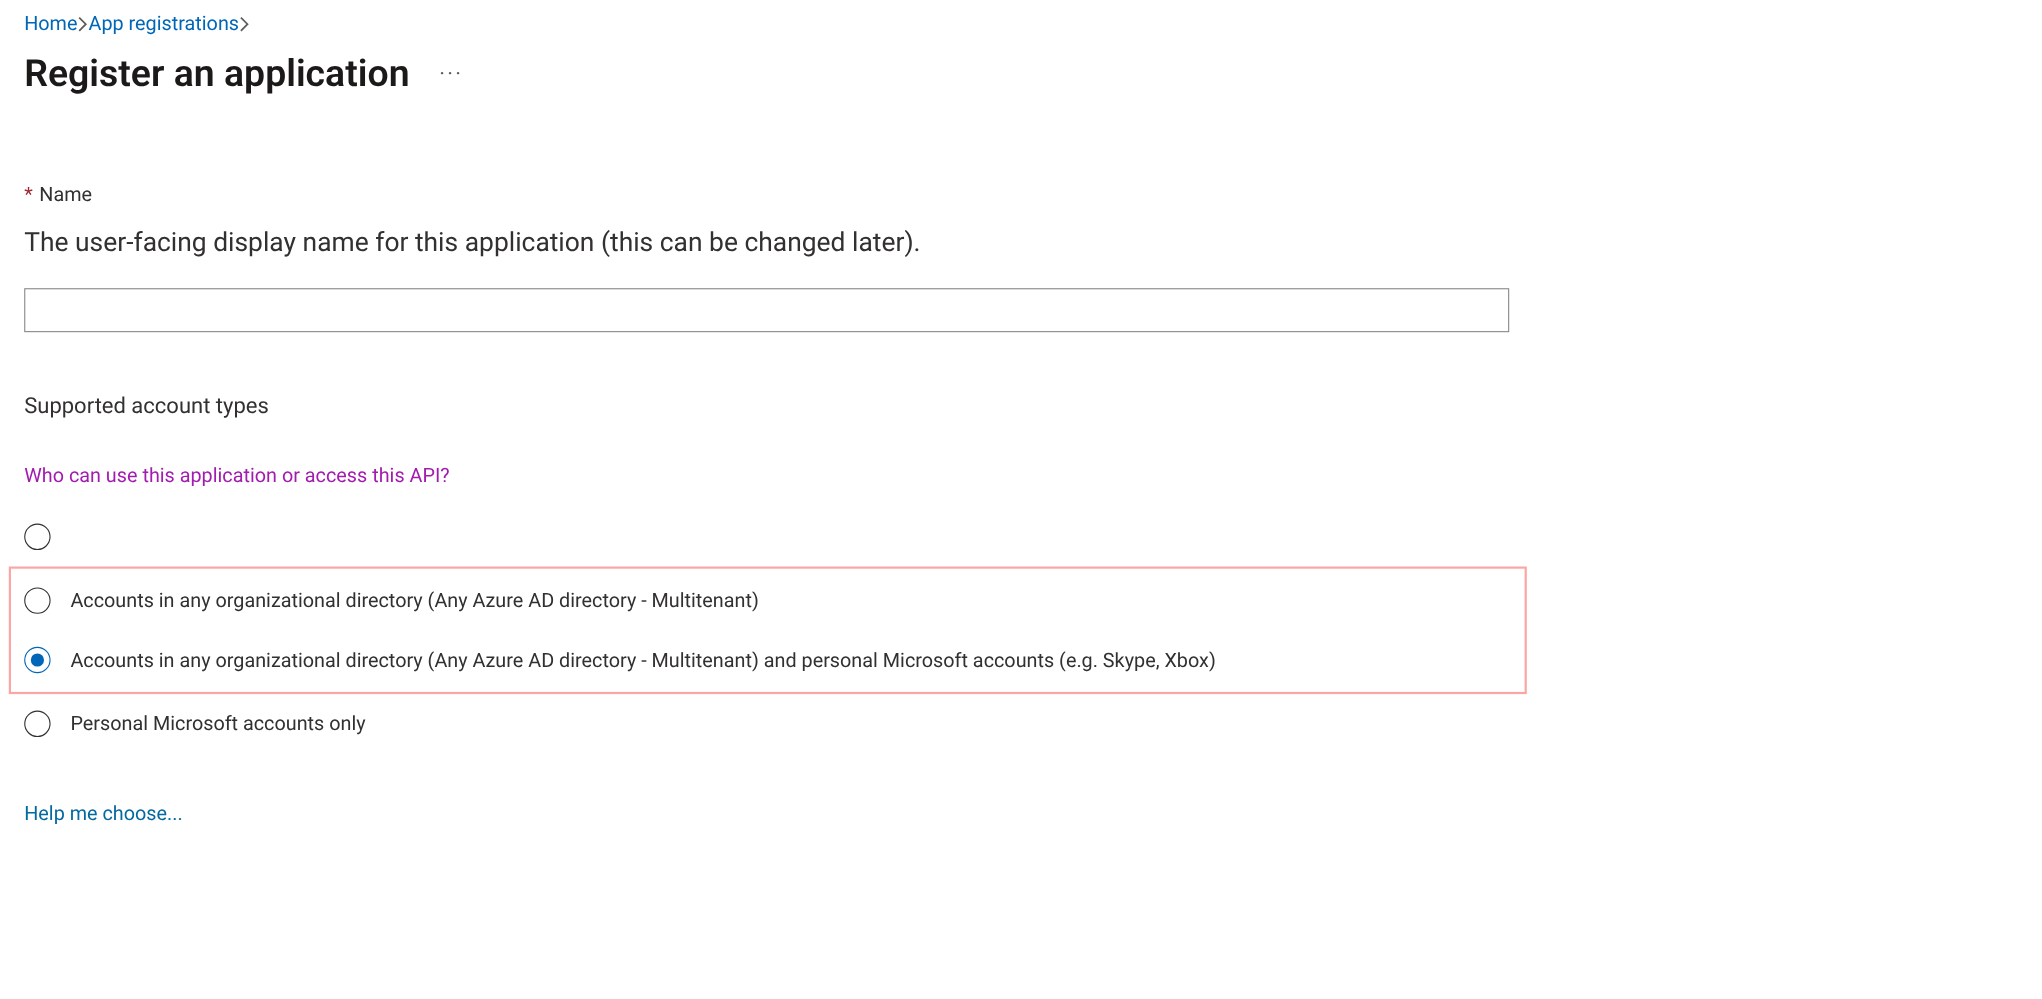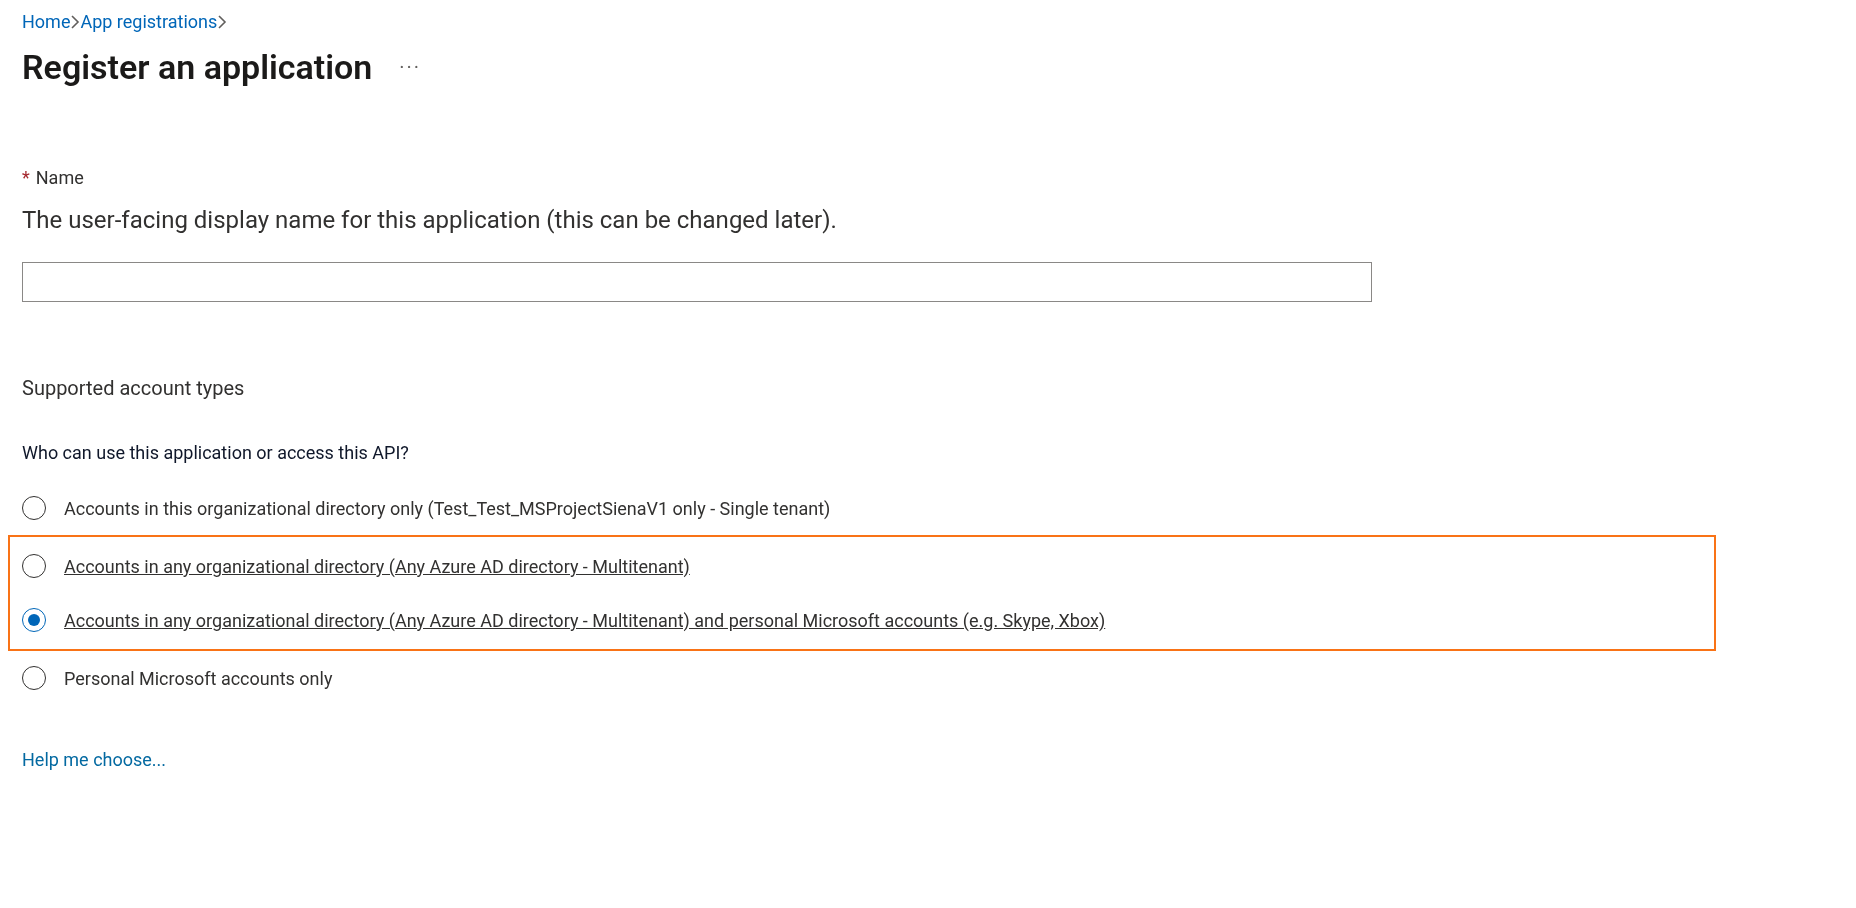--- a/index.html
+++ b/index.html
@@ -78,30 +78,30 @@
     width: 1350px;
     height: 40px;
     border: 1px solid #8a8886;
     box-sizing: border-box;
     font-size: 16px;
     padding: 6px 10px;
     background: #fff;
     outline: none;
   }
   .section2 {
-    margin-top: 74px;
+    margin-top: 54px;
   }
   .section2-title {
     font-size: 20px;
     color: #323130;
   }
   .question {
     margin-top: 42px;
     font-size: 18px;
-    color: #0f172a;
+    color: #a21caf;
   }
   .radio-group {
     margin-top: 18px;
   }
   .radio-row {
     display: flex;
     align-items: center;
     gap: 18px;
     padding: 6px 0;
     min-height: 42px;
@@ -148,26 +148,25 @@
   .hl { border-color:#d33131; }
   .hl { border-color:#d21f1f; }
   .hl { border-color:#c42b1c; } 
   .hl { border-color:#d0021b; }
   
   .hl {
     border: 2px solid #c8102e;
     border-color: #c8102e;
   }
   .hl {
-    border: 2px solid #f97316;
-    width: 1708px;
+    border: 2px solid #fca5a5;
+    width: 1380px;
     margin-left: -14px;
     padding: 2px 4px 2px 12px;
     box-sizing: border-box;
-    text-decoration: underline;
   }
   .help-link {
     margin-top: 44px;
     display: inline-block;
     color: #0369a1;
     font-size: 18px;
     text-decoration: none;
     cursor: pointer;
   }
 </style>
@@ -206,21 +205,20 @@
   </div>
 
   <div class="section2">
     <div class="section2-title">Supported account types</div>
     <div class="question">Who can use this application or access this API?</div>
 
     <div class="radio-group">
 
       <div class="radio-row">
         <span class="radio-circle"></span>
-        <span class="radio-label">Accounts in this organizational directory only (Test_Test_MSProjectSienaV1 only - Single tenant)</span>
       </div>
 
       <div class="hl">
 
         <div class="radio-row">
           <span class="radio-circle"></span>
           <span class="radio-label">Accounts in any organizational directory (Any Azure AD directory - Multitenant)</span>
         </div>
 
         <div class="radio-row">

